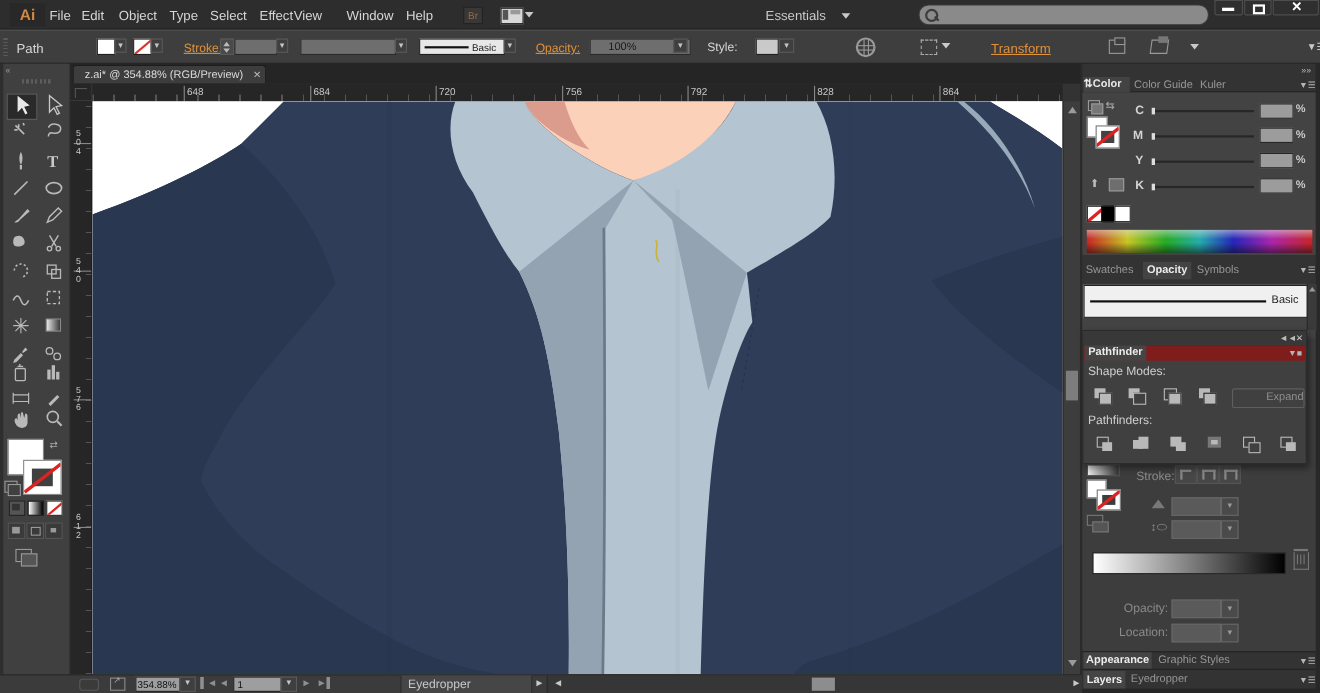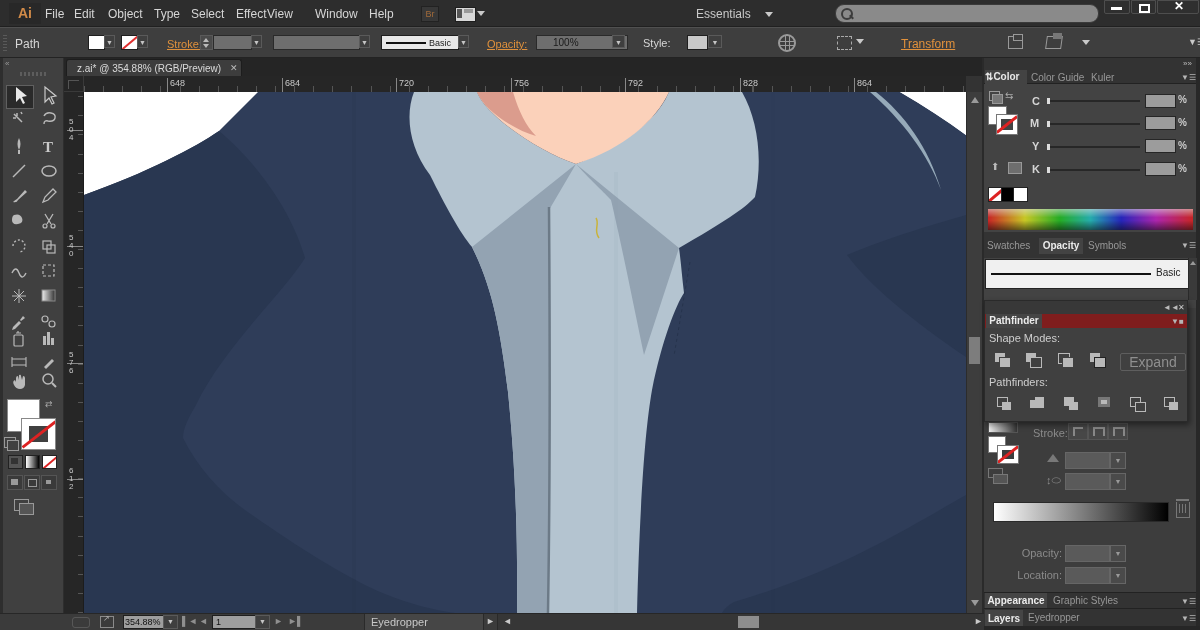--- a/index.html
+++ b/index.html
@@ -433,21 +433,21 @@
           <div class="abs" style="left:4px;top:4px;width:10px;height:9px;background:#404040;border:1px solid #b9b9b9;"></div>
         </div>
     <div class="abs" style="left:73px;top:52px;width:15px;height:14px;">
           <div class="abs" style="left:0;top:0;width:10px;height:9px;border:1px solid #b9b9b9;"></div>
           <div class="abs" style="left:4px;top:4px;width:10px;height:9px;background:#b9b9b9;border:1px solid #404040;"></div>
         </div>
     <div class="abs" style="left:105px;top:52px;width:15px;height:14px;">
           <div class="abs" style="left:0;top:0;width:10px;height:9px;background:#b9b9b9;"></div>
           <div class="abs" style="left:4px;top:4px;width:10px;height:9px;background:#b9b9b9;border:1px solid #222;"></div>
         </div>
-    <div class="abs" style="left:135px;top:52px;width:64px;height:16px;border:1px solid #5e5e5e;border-radius:2px;color:#8f8f8f;font-size:14px;text-align:center;line-height:16px;">Expand</div>
+    <div class="abs" style="left:135px;top:52px;width:64px;height:16px;border:1px solid #5e5e5e;border-radius:2px;color:#8f8f8f;font-size:10px;text-align:right;line-height:16px;">Expand</div>
     <div class="abs" style="left:4px;top:75px;color:#cecece;font-size:11px;">Pathfinders:</div>
     <div class="abs" style="left:12px;top:96px;width:15px;height:14px;">
           <div class="abs" style="left:0;top:0;width:9px;height:8px;border:1px solid #b9b9b9;"></div>
           <div class="abs" style="left:5px;top:5px;width:9px;height:8px;background:#b9b9b9;"></div>
         </div>
     <div class="abs" style="left:45px;top:96px;width:15px;height:14px;">
           <div class="abs" style="left:0;top:3px;width:9px;height:8px;background:#b9b9b9;"></div>
           <div class="abs" style="left:5px;top:0;width:9px;height:11px;background:#b9b9b9;"></div>
         </div>
     <div class="abs" style="left:79px;top:96px;width:15px;height:14px;">

